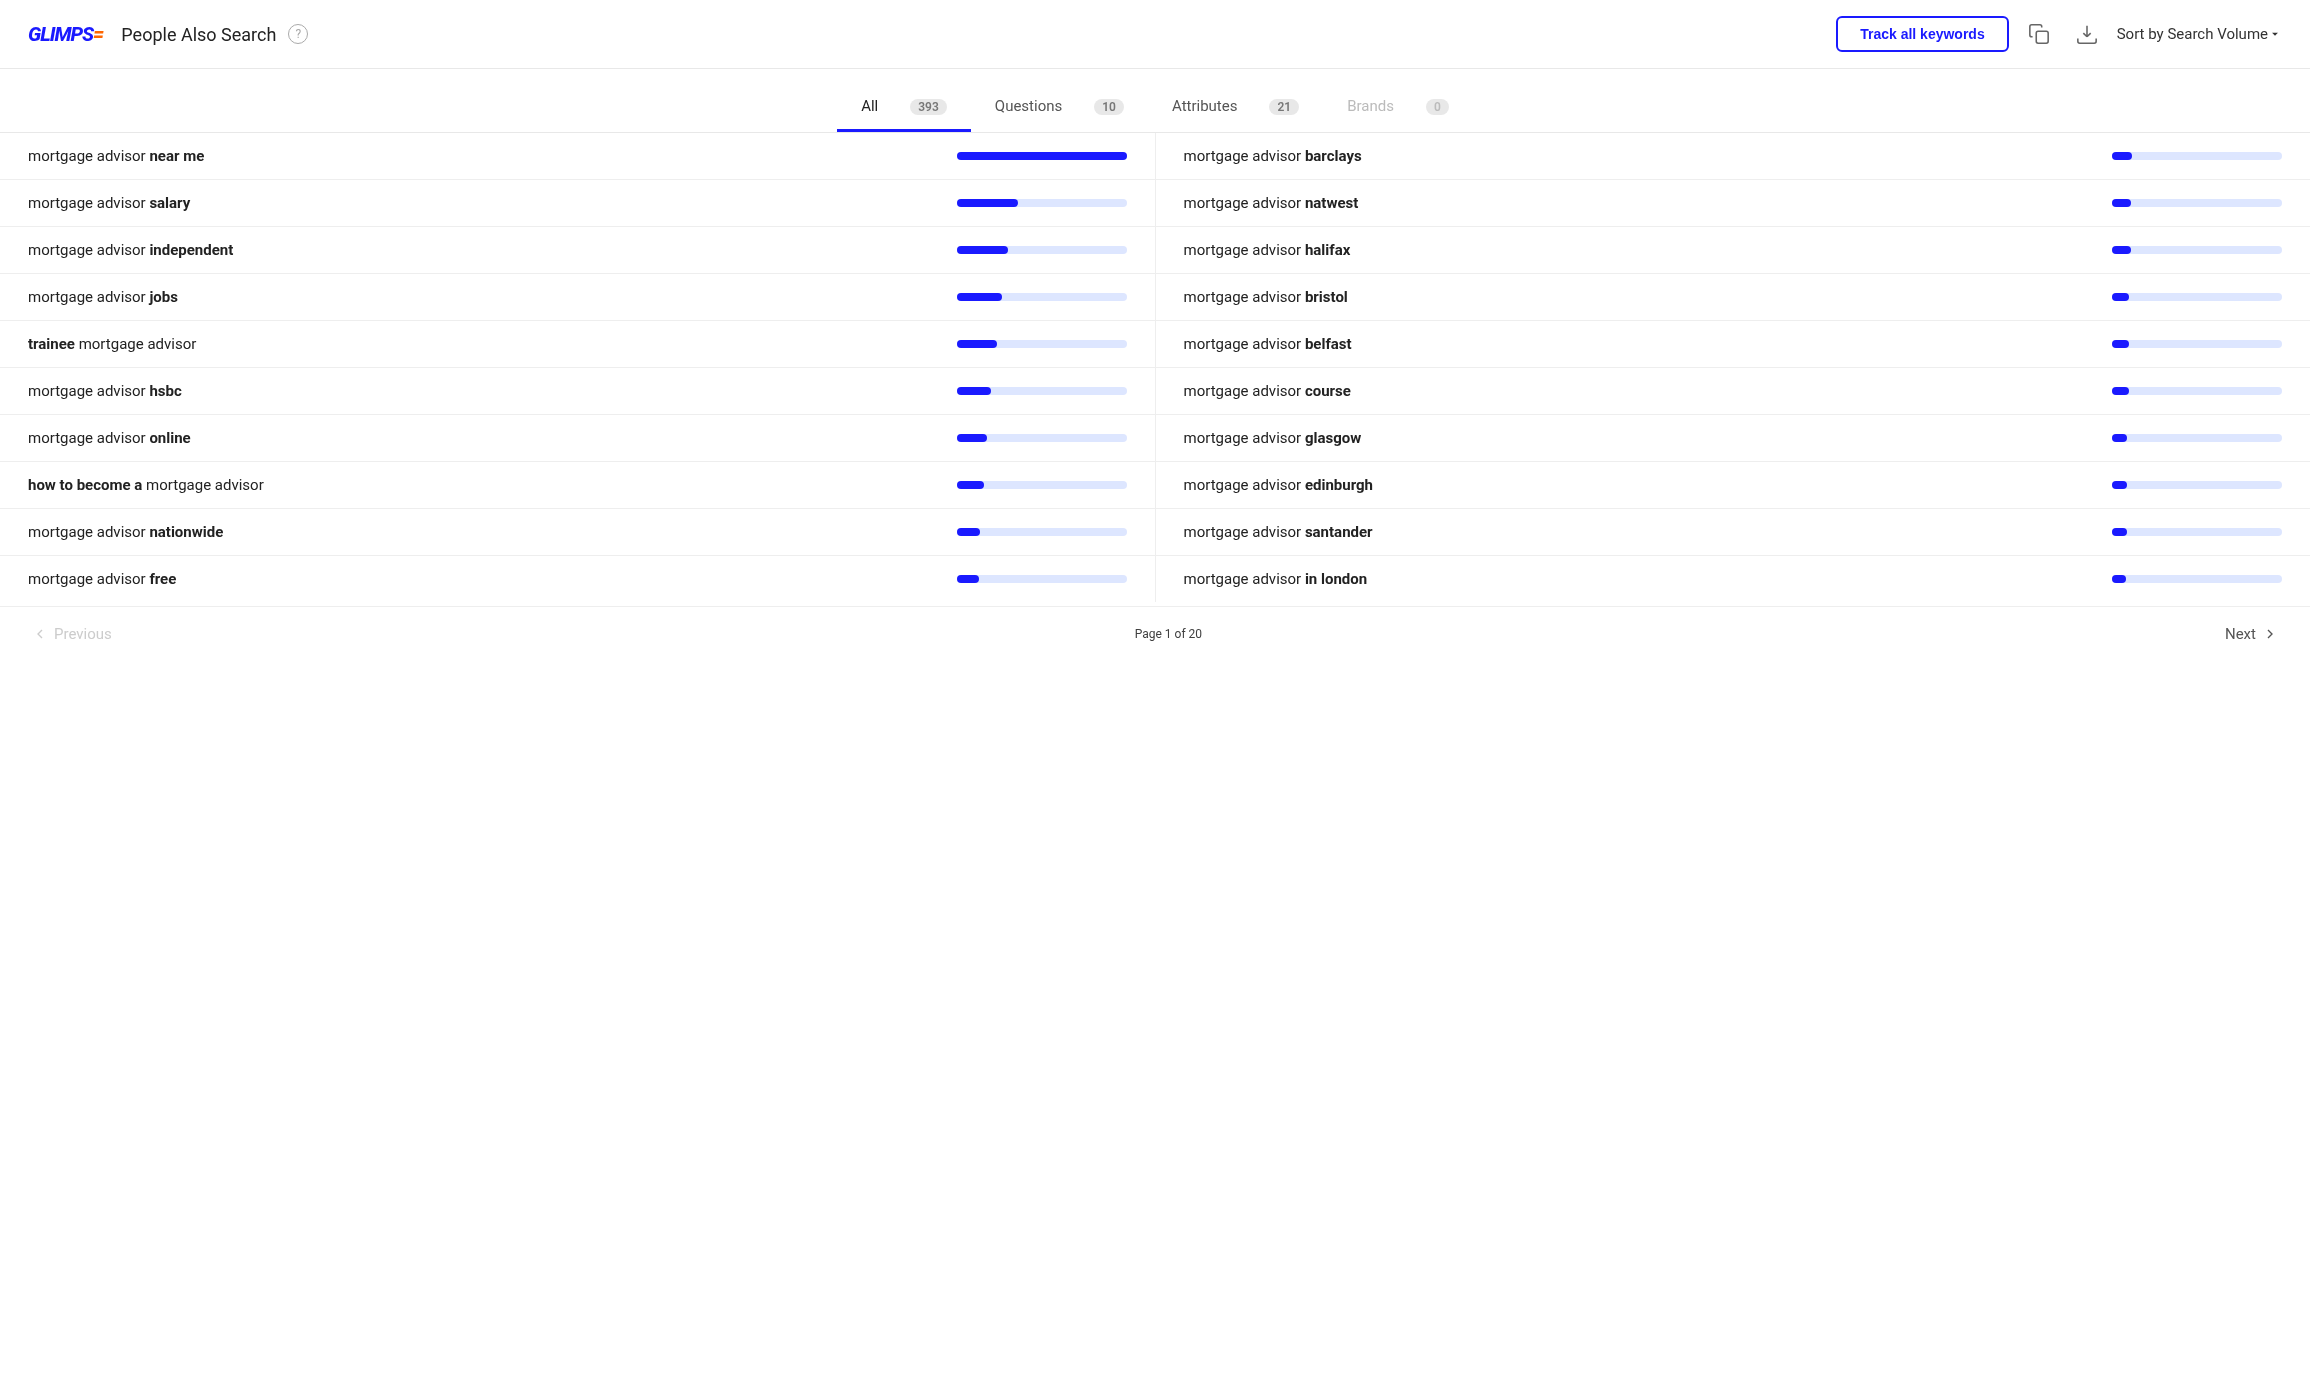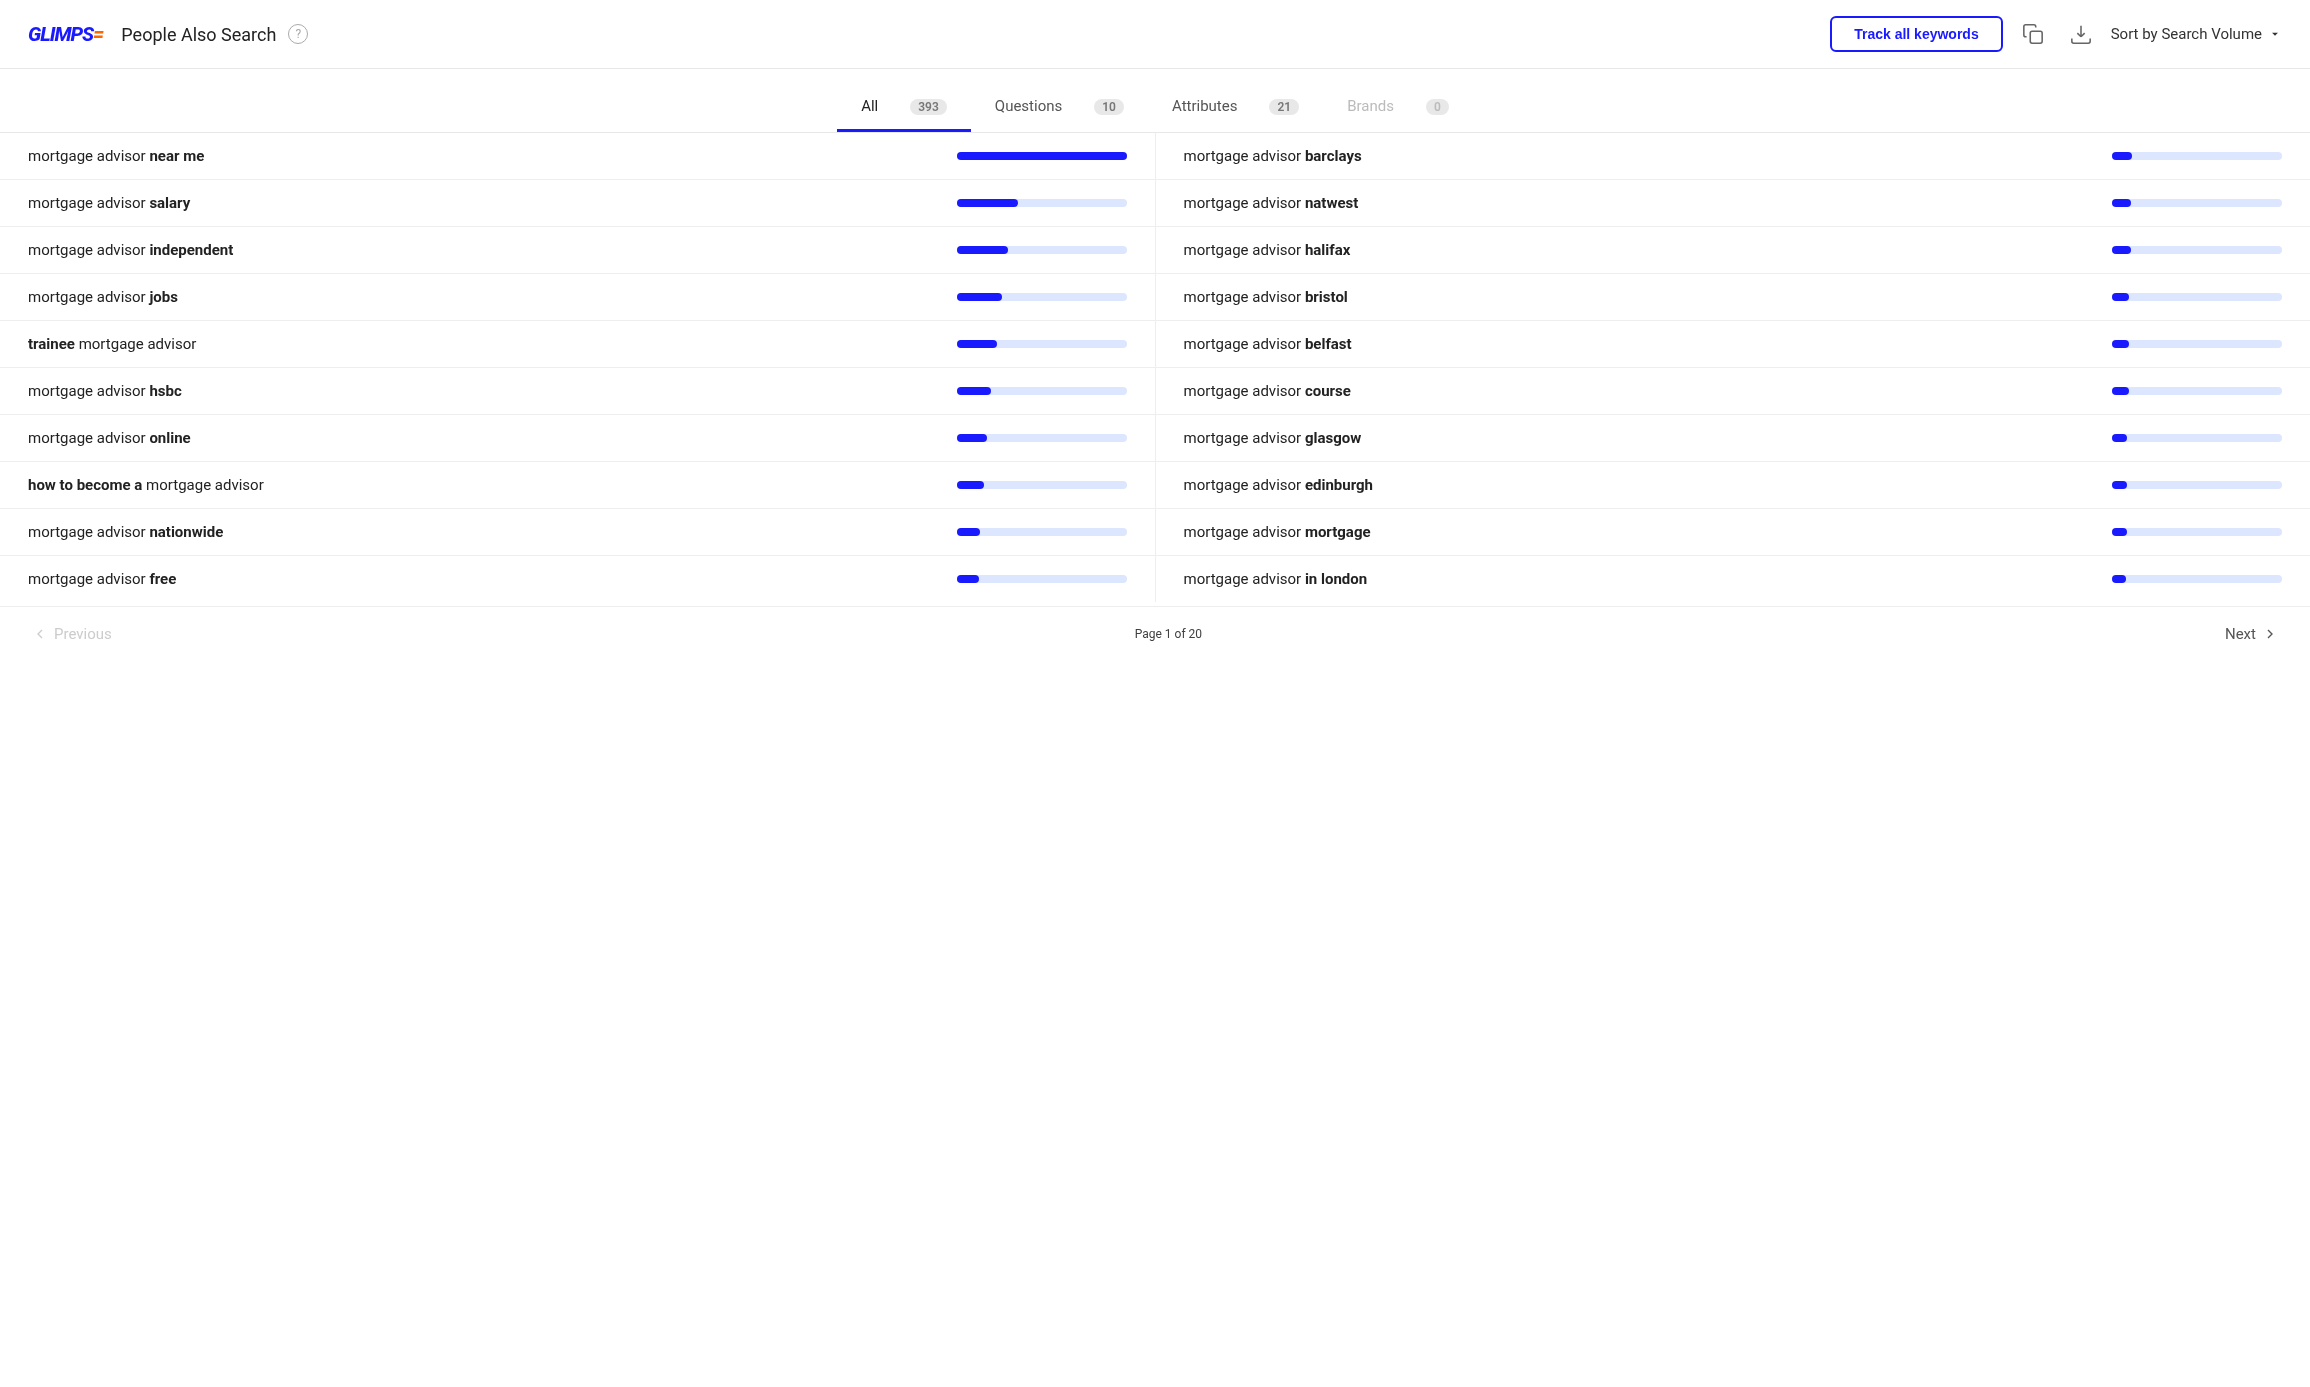--- a/index.html
+++ b/index.html
@@ -51,21 +51,21 @@
       cursor: pointer;
     }
     .icon-btn {
       width: 36px; height: 36px;
       display: flex; align-items: center; justify-content: center;
       cursor: pointer;
       color: #666;
       font-size: 18px;
     }
     .sort-btn {
-      display: flex; align-items: center; gap: 6px;
+      display: flex; align-items: center; 
       font-size: 15px;
       color: #333;
       cursor: pointer;
     }
     .tabs {
       display: flex;
       align-items: center;
       padding: 18px 0 0 0;
       gap: 0;
       justify-content: center;
@@ -316,21 +316,21 @@
         <div class="bar-fill" style="width:9%"></div>
       </div>
     </div>
       <div class="kw-row">
       <span class="kw-name">mortgage advisor <b>edinburgh</b></span>
       <div class="kw-bar bar-container">
         <div class="bar-fill" style="width:9%"></div>
       </div>
     </div>
       <div class="kw-row">
-      <span class="kw-name">mortgage advisor <b>mortgage</b></span>
+      <span class="kw-name">mortgage advisor <b>santander</b></span>
       <div class="kw-bar bar-container">
         <div class="bar-fill" style="width:9%"></div>
       </div>
     </div>
       <div class="kw-row">
       <span class="kw-name">mortgage advisor <b>in london</b></span>
       <div class="kw-bar bar-container">
         <div class="bar-fill" style="width:8%"></div>
       </div>
     </div>

